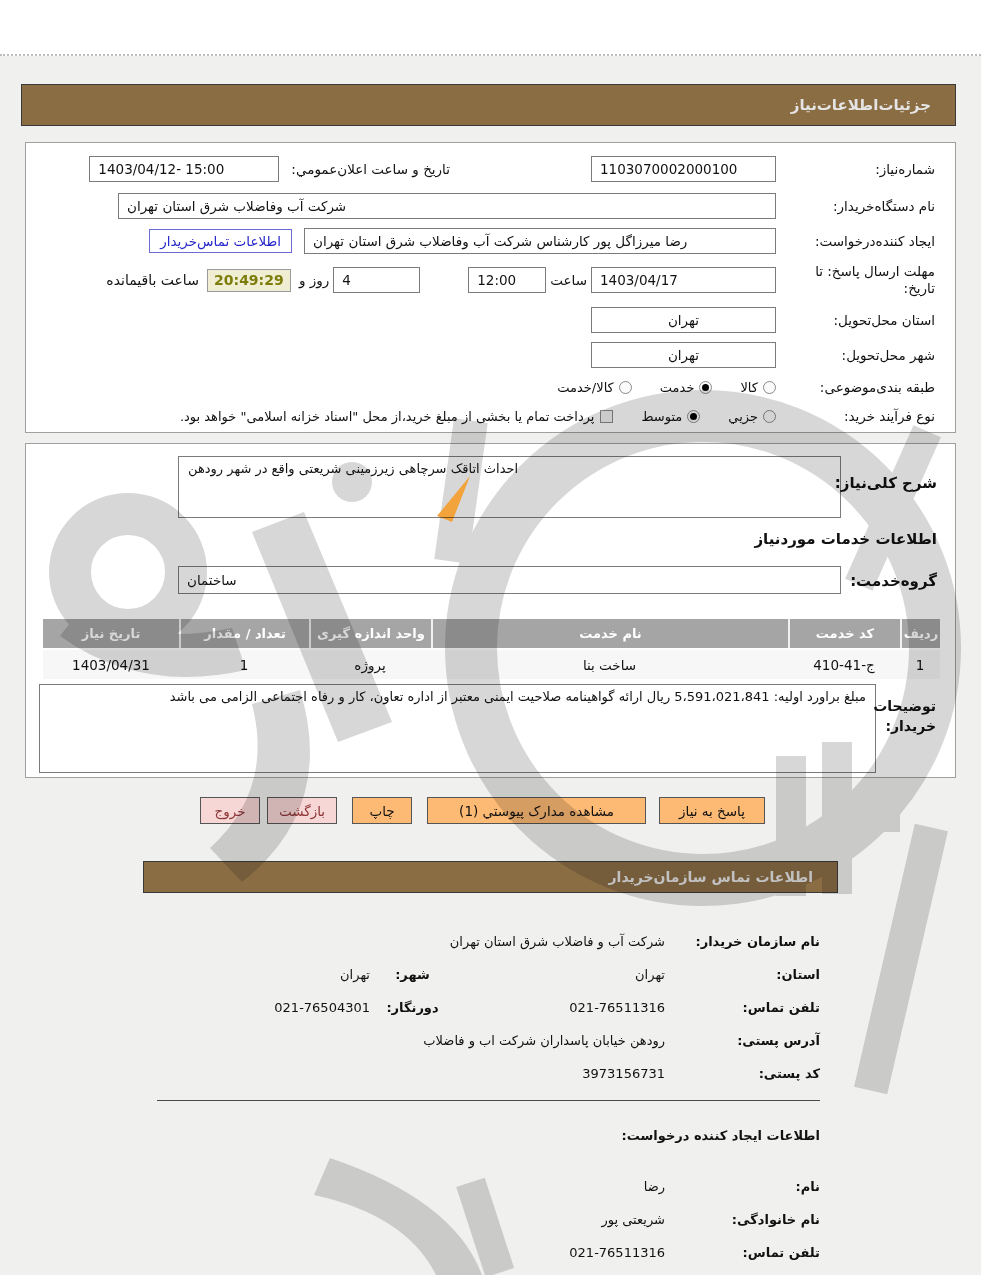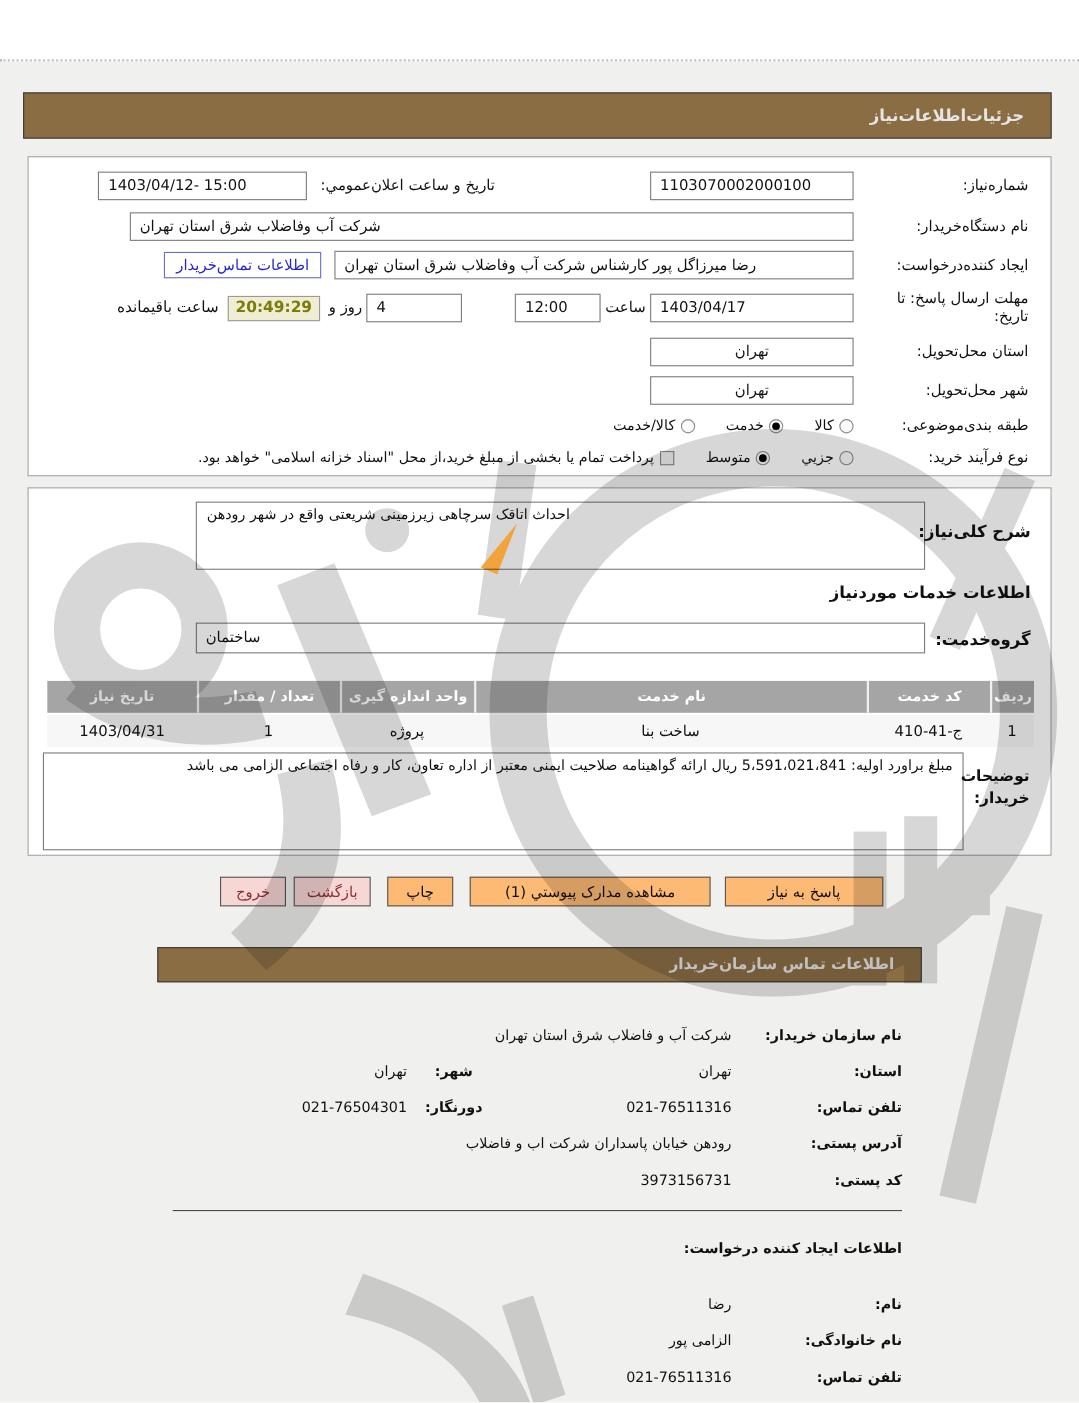--- a/index.html
+++ b/index.html
@@ -205,21 +205,21 @@
       <div class="c c5" style="direction:ltr">1403/04/31</div>
     </div>
   </div>
 
   <div class="abs txtarea" style="left:13px;top:240px;width:837px;height:89px">
     <span>مبلغ براورد اولیه: 5،591،021،841 ریال ارائه گواهینامه صلاحیت ایمنی معتبر از اداره تعاون، کار و رفاه اجتماعی الزامی می باشد</span>
   </div>
   <div class="abs" style="right:19px;top:252px;width:72px;font-weight:bold;font-size:14px;line-height:20px">توضیحات خریدار:</div>
 </div>
 
-<div class="btn green" style="left:659px;width:144px">پاسخ به نیاز</div>
+<div class="btn green" style="left:659px;width:106px">پاسخ به نیاز</div>
 <div class="btn green" style="left:427px;width:219px">مشاهده مدارک پیوستي (1)</div>
 <div class="btn green" style="left:352px;width:60px">چاپ</div>
 <div class="btn pink" style="left:267px;width:70px">بازگشت</div>
 <div class="btn pink" style="left:200px;width:60px">خروج</div>
 
 <div class="bar bar2">
   <span>اطلاعات تماس سازمان‌خریدار</span>
 </div>
 
 <div class="contact" style="top:918px">
@@ -252,21 +252,21 @@
 <div class="hr"></div>
 
 <div class="contact" style="top:1128px">
   <div style="font-weight:bold;margin-bottom:34px">اطلاعات ایجاد کننده درخواست:</div>
   <div class="crow">
     <div class="clbl">نام:</div>
     <div>رضا</div>
   </div>
   <div class="crow">
     <div class="clbl">نام خانوادگی:</div>
-    <div>الزامی پور</div>
+    <div>شریعتی پور</div>
   </div>
   <div class="crow">
     <div class="clbl">تلفن تماس:</div>
     <div><span class="ltr">021-76511316</span></div>
   </div>
 </div>
 
 <svg class="wm" viewBox="0 0 981 1275" aria-hidden="true">
   <g fill="#d7d7d7" stroke="none">
     <circle cx="703" cy="648" r="232" fill="none" stroke="#d7d7d7" stroke-width="52"></circle>

